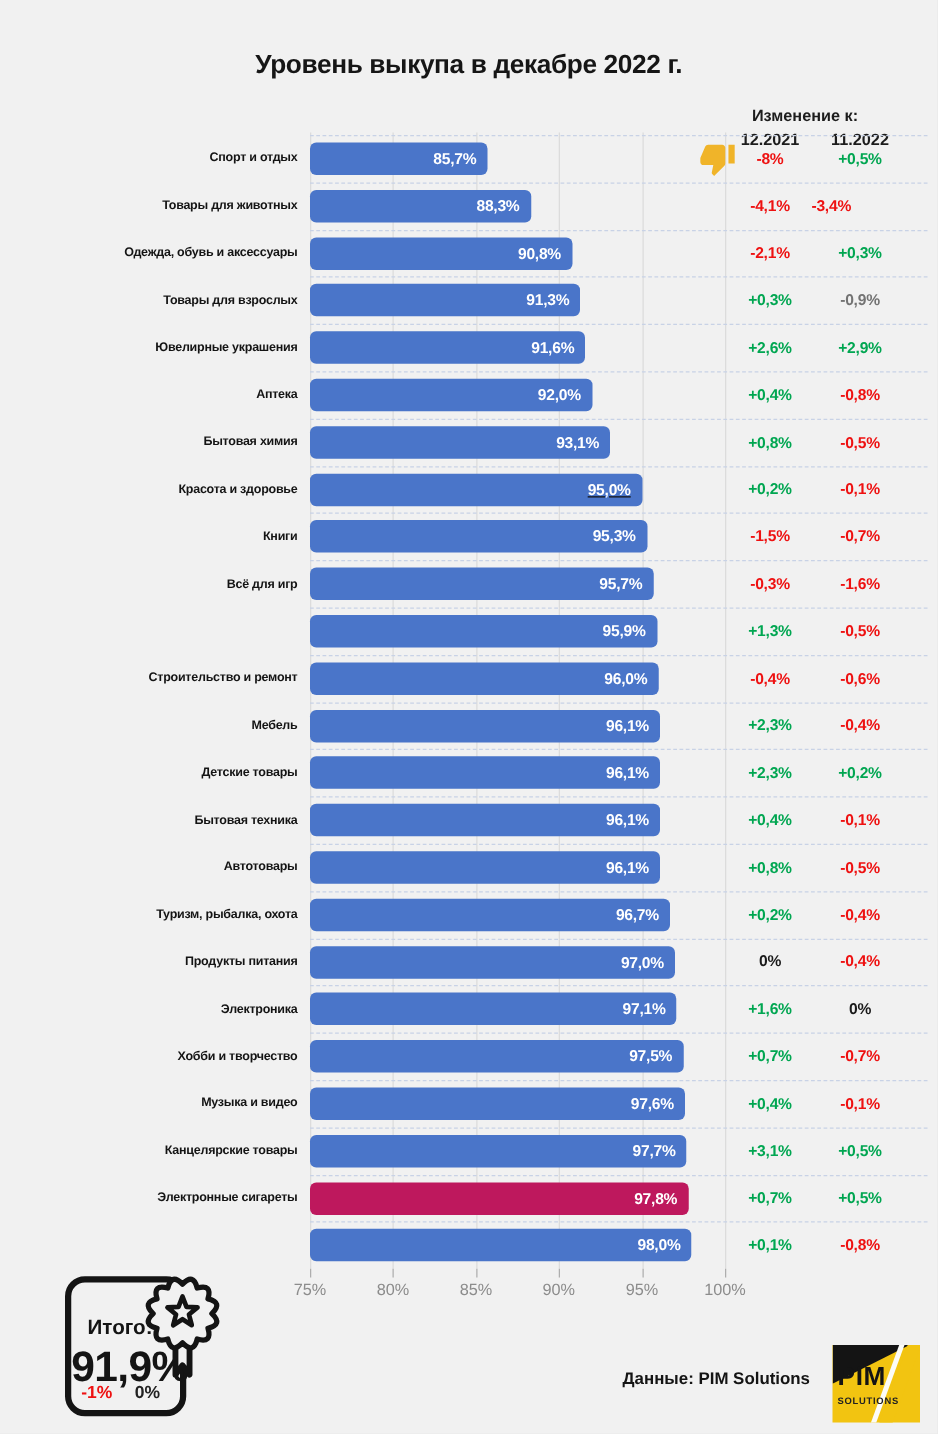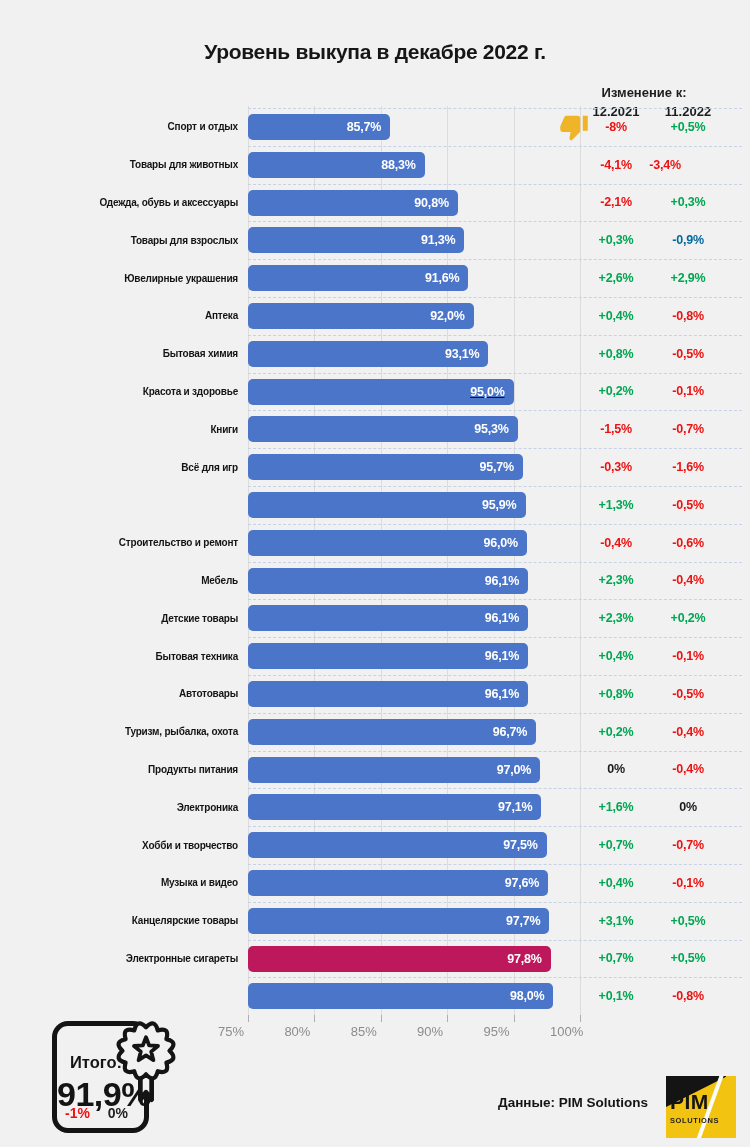--- a/index.html
+++ b/index.html
@@ -16,21 +16,21 @@
     position:absolute;top:85px;left:569px;width:150px;text-align:center;
     font-size:13px;font-weight:600;color:#1c1c1c;
   }
   .chg-date{position:absolute;top:104px;width:70px;text-align:center;
     font-size:13px;font-weight:600;color:#1c1c1c;}
   .chg-date.c1{left:581px;} .chg-date.c2{left:653px;}
 
   .layer{position:absolute;inset:0;}
   .vline{position:absolute;width:1px;background:#dcdcdc;}
   .vtick{position:absolute;width:1px;background:#aeaeae;}
-  .xlab{position:absolute;width:60px;font-size:13px;color:#8c8c8c;}
+  .xlab{position:absolute;width:60px;text-align:center;font-size:13px;color:#8c8c8c;}
 
   .sep{position:absolute;left:248px;width:494px;border-top:1px dashed #c8d2e6;height:0;}
   .cat-label{
     position:absolute;left:0;width:238px;display:flex;align-items:center;
     justify-content:flex-end;font-size:10px;font-weight:700;color:#141414;
     letter-spacing:-0.2px;white-space:nowrap;
   }
   .bar{
     position:absolute;left:248px;height:26px;border-radius:5px;
     display:flex;align-items:center;justify-content:flex-end;
@@ -116,21 +116,21 @@
         <span class="bar-val">90,8%</span>
       </div>
       <div class="chg-cell" style="left: 581px; top: 183.6px; height: 37.8px; width: 70px; color: rgb(238, 17, 17);">-2,1%</div>
       <div class="chg-cell" style="left: 653px; top: 183.6px; height: 37.8px; width: 70px; color: rgb(0, 166, 81);">+0,3%</div>
       <div class="sep" style="top: 221.4px;"></div>
       <div class="cat-label" style="top: 221.4px; height: 37.8px;">Товары для взрослых</div>
       <div class="bar" style="top: 227.3px; width: 216.464px; background: rgb(74, 117, 201);">
         <span class="bar-val">91,3%</span>
       </div>
       <div class="chg-cell" style="left: 581px; top: 221.4px; height: 37.8px; width: 70px; color: rgb(0, 166, 81);">+0,3%</div>
-      <div class="chg-cell" style="left: 653px; top: 221.4px; height: 37.8px; width: 70px; color: #0369a1;">-0,9%</div>
+      <div class="chg-cell" style="left: 653px; top: 221.4px; height: 37.8px; width: 70px; color: #737373;">-0,9%</div>
       <div class="sep" style="top: 259.2px;"></div>
       <div class="cat-label" style="top: 259.2px; height: 37.8px;">Ювелирные украшения</div>
       <div class="bar" style="top: 265.1px; width: 220.448px; background: rgb(74, 117, 201);">
         <span class="bar-val">91,6%</span>
       </div>
       <div class="chg-cell" style="left: 581px; top: 259.2px; height: 37.8px; width: 70px; color: rgb(0, 166, 81);">+2,6%</div>
       <div class="chg-cell" style="left: 653px; top: 259.2px; height: 37.8px; width: 70px; color: rgb(0, 166, 81);">+2,9%</div>
       <div class="sep" style="top: 297px;"></div>
       <div class="cat-label" style="top: 297px; height: 37.8px;">Аптека</div>
       <div class="bar" style="top: 302.9px; width: 225.76px; background: rgb(74, 117, 201);">

